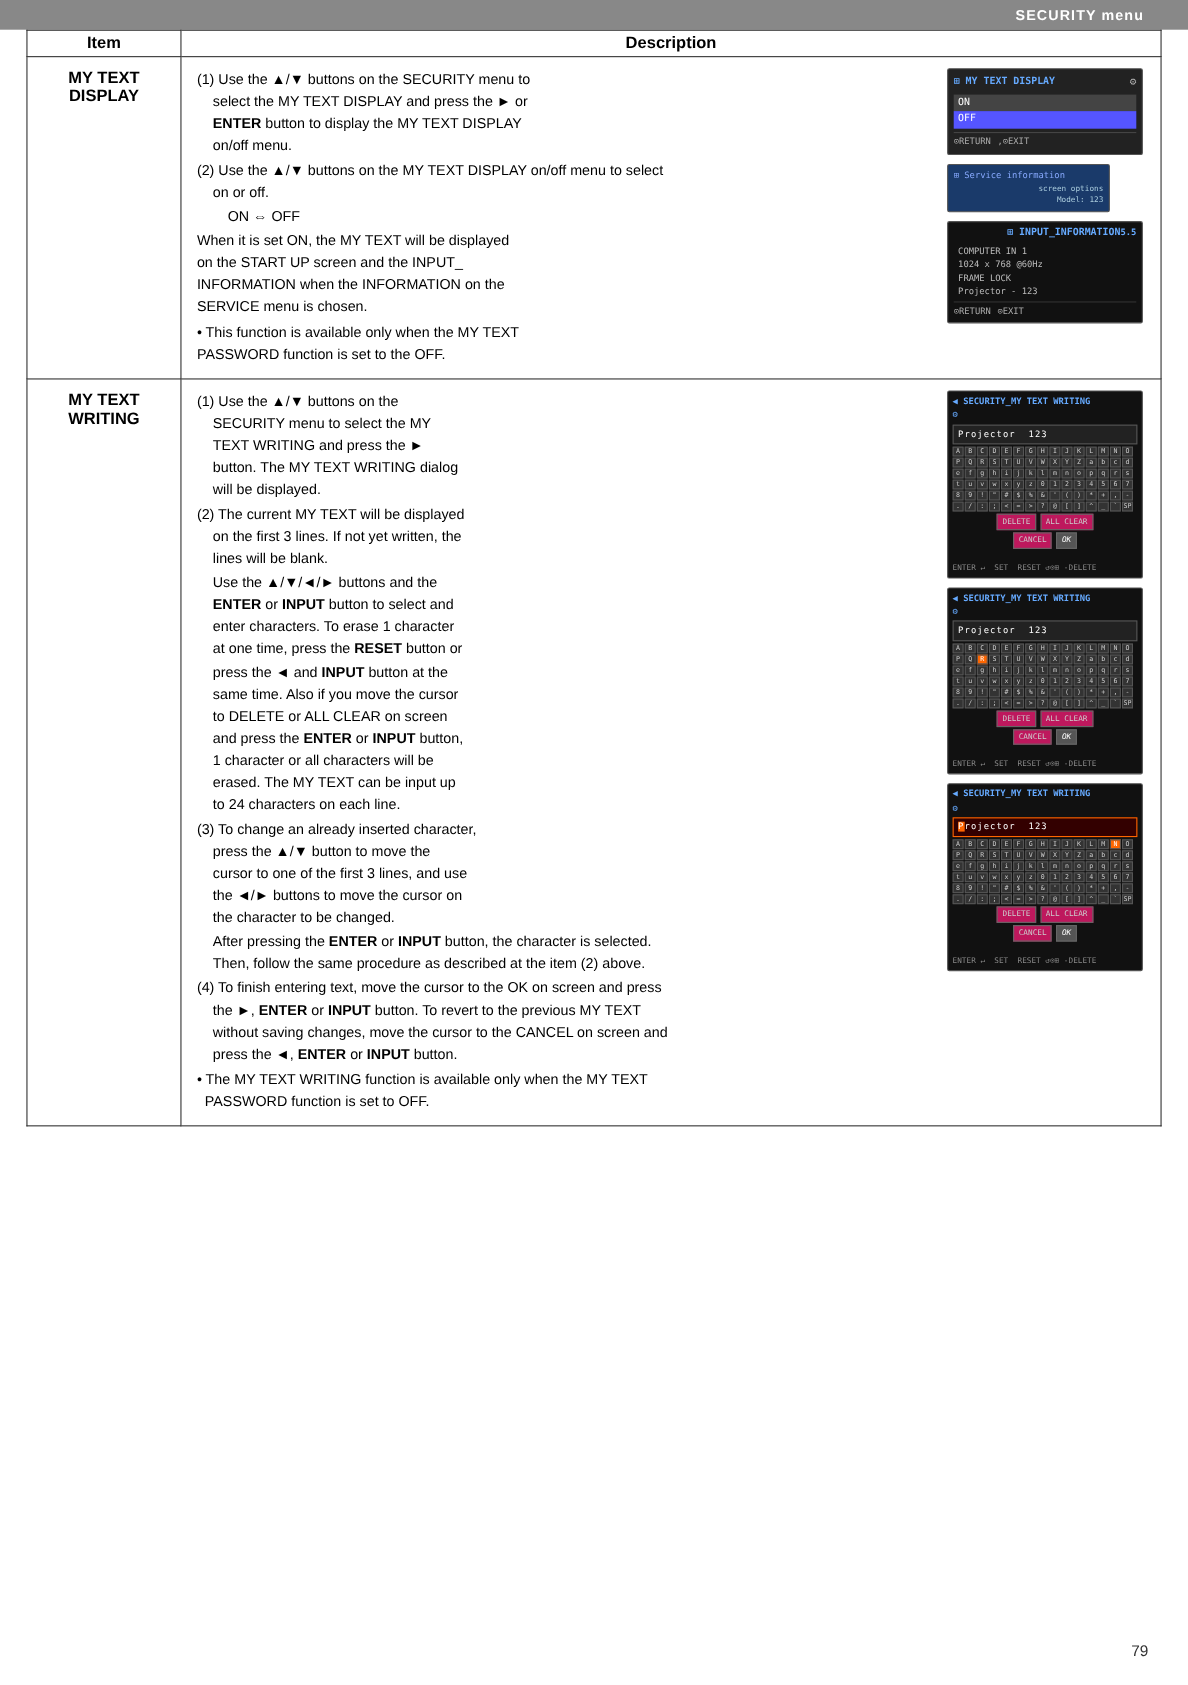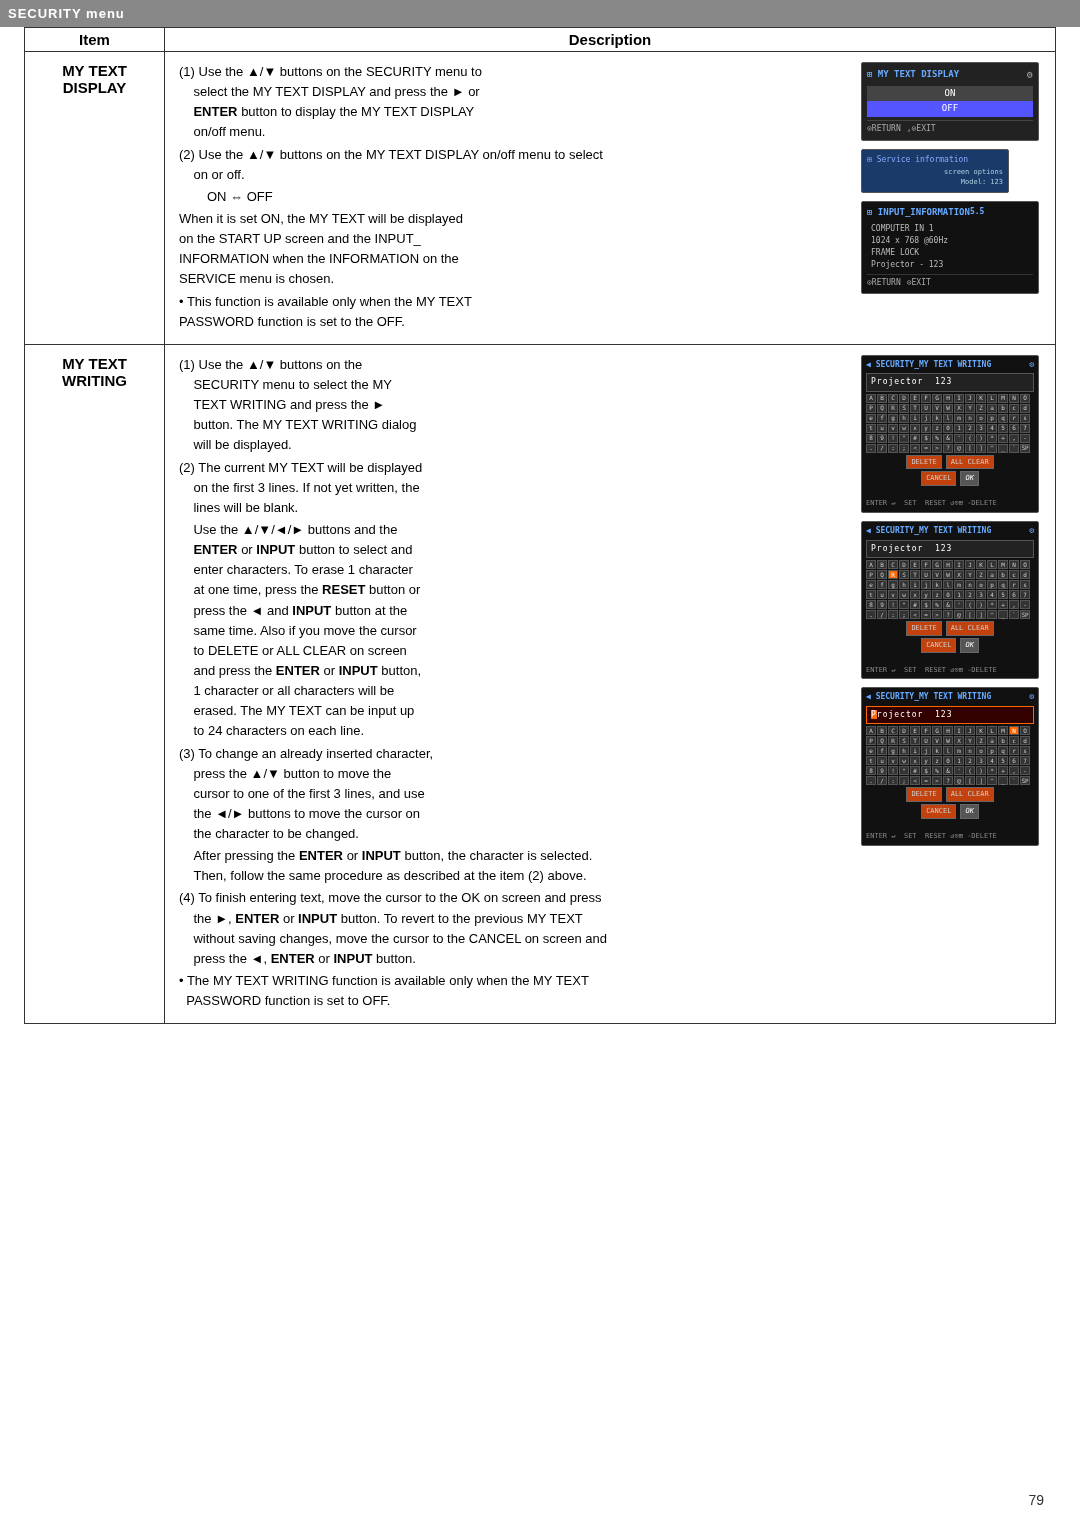--- a/index.html
+++ b/index.html
@@ -14,22 +14,22 @@
     .page {
       width: 1080px;
       min-height: 1532px;
       background: #fff;
       padding: 0;
       position: relative;
     }
     .header-bar {
       background: #888;
       color: #fff;
-      text-align: left;
-      padding: 6px 8px;
+      text-align: right;
+      padding: 6px 40px;
       font-size: 13px;
       font-weight: bold;
       letter-spacing: 1px;
     }
     .main-table {
       width: calc(100% - 48px);
       margin: 0 24px;
       border-collapse: collapse;
       border: 1.5px solid #333;
     }
@@ -73,21 +73,20 @@
     
     .mini-screen {
       background: #222;
       border: 1.5px solid #555;
       border-radius: 2px;
       width: 178px;
       padding: 4px 5px;
       color: #ddd;
       font-size: 9px;
       font-family: monospace;
-      text-align: center;
     }
     .mini-screen .ms-title {
       display: flex;
       justify-content: space-between;
       align-items: center;
       color: #6af;
       font-size: 9px;
       font-weight: bold;
       margin-bottom: 3px;
     }
@@ -150,21 +149,21 @@
       border: 1.5px solid #555;
       border-radius: 2px;
       width: 178px;
       padding: 4px 5px;
       color: #ddd;
       font-size: 8px;
       font-family: monospace;
     }
     .input-screen .is-title {
       display: flex;
-      justify-content: flex-start;
+      justify-content: flex-end;
       color: #6af;
       font-size: 9px;
       font-weight: bold;
       margin-bottom: 3px;
     }
     .input-screen .is-text {
       font-size: 8px;
       color: #bbb;
       line-height: 1.5;
       padding-left: 4px;
@@ -189,20 +188,21 @@
       font-size: 7.5px;
       font-family: monospace;
     }
     .writing-screen .ws-title {
       display: flex;
       justify-content: space-between;
       color: #6af;
       font-size: 8px;
       font-weight: bold;
       margin-bottom: 2px;
+      flex-direction: column;
     }
     .writing-screen .ws-input {
       background: #222;
       border: 1px solid #555;
       padding: 2px 4px;
       font-size: 8px;
       color: #fff;
       margin-bottom: 2px;
       letter-spacing: 1px;
     }
@@ -232,21 +232,21 @@
       background: #f60;
       color: #fff;
     }
     .writing-screen .ws-buttons {
       display: flex;
       gap: 4px;
       justify-content: center;
       margin-top: 2px;
     }
     .writing-screen .ws-btn {
-      background: #c2410c;
+      background: #be185d;
       border: 1px solid #666;
       color: #ccc;
       font-size: 7px;
       padding: 1px 4px;
     }
     .writing-screen .ws-btn.ok {
       background: #555;
       color: #fff;
       font-style: italic;
     }

